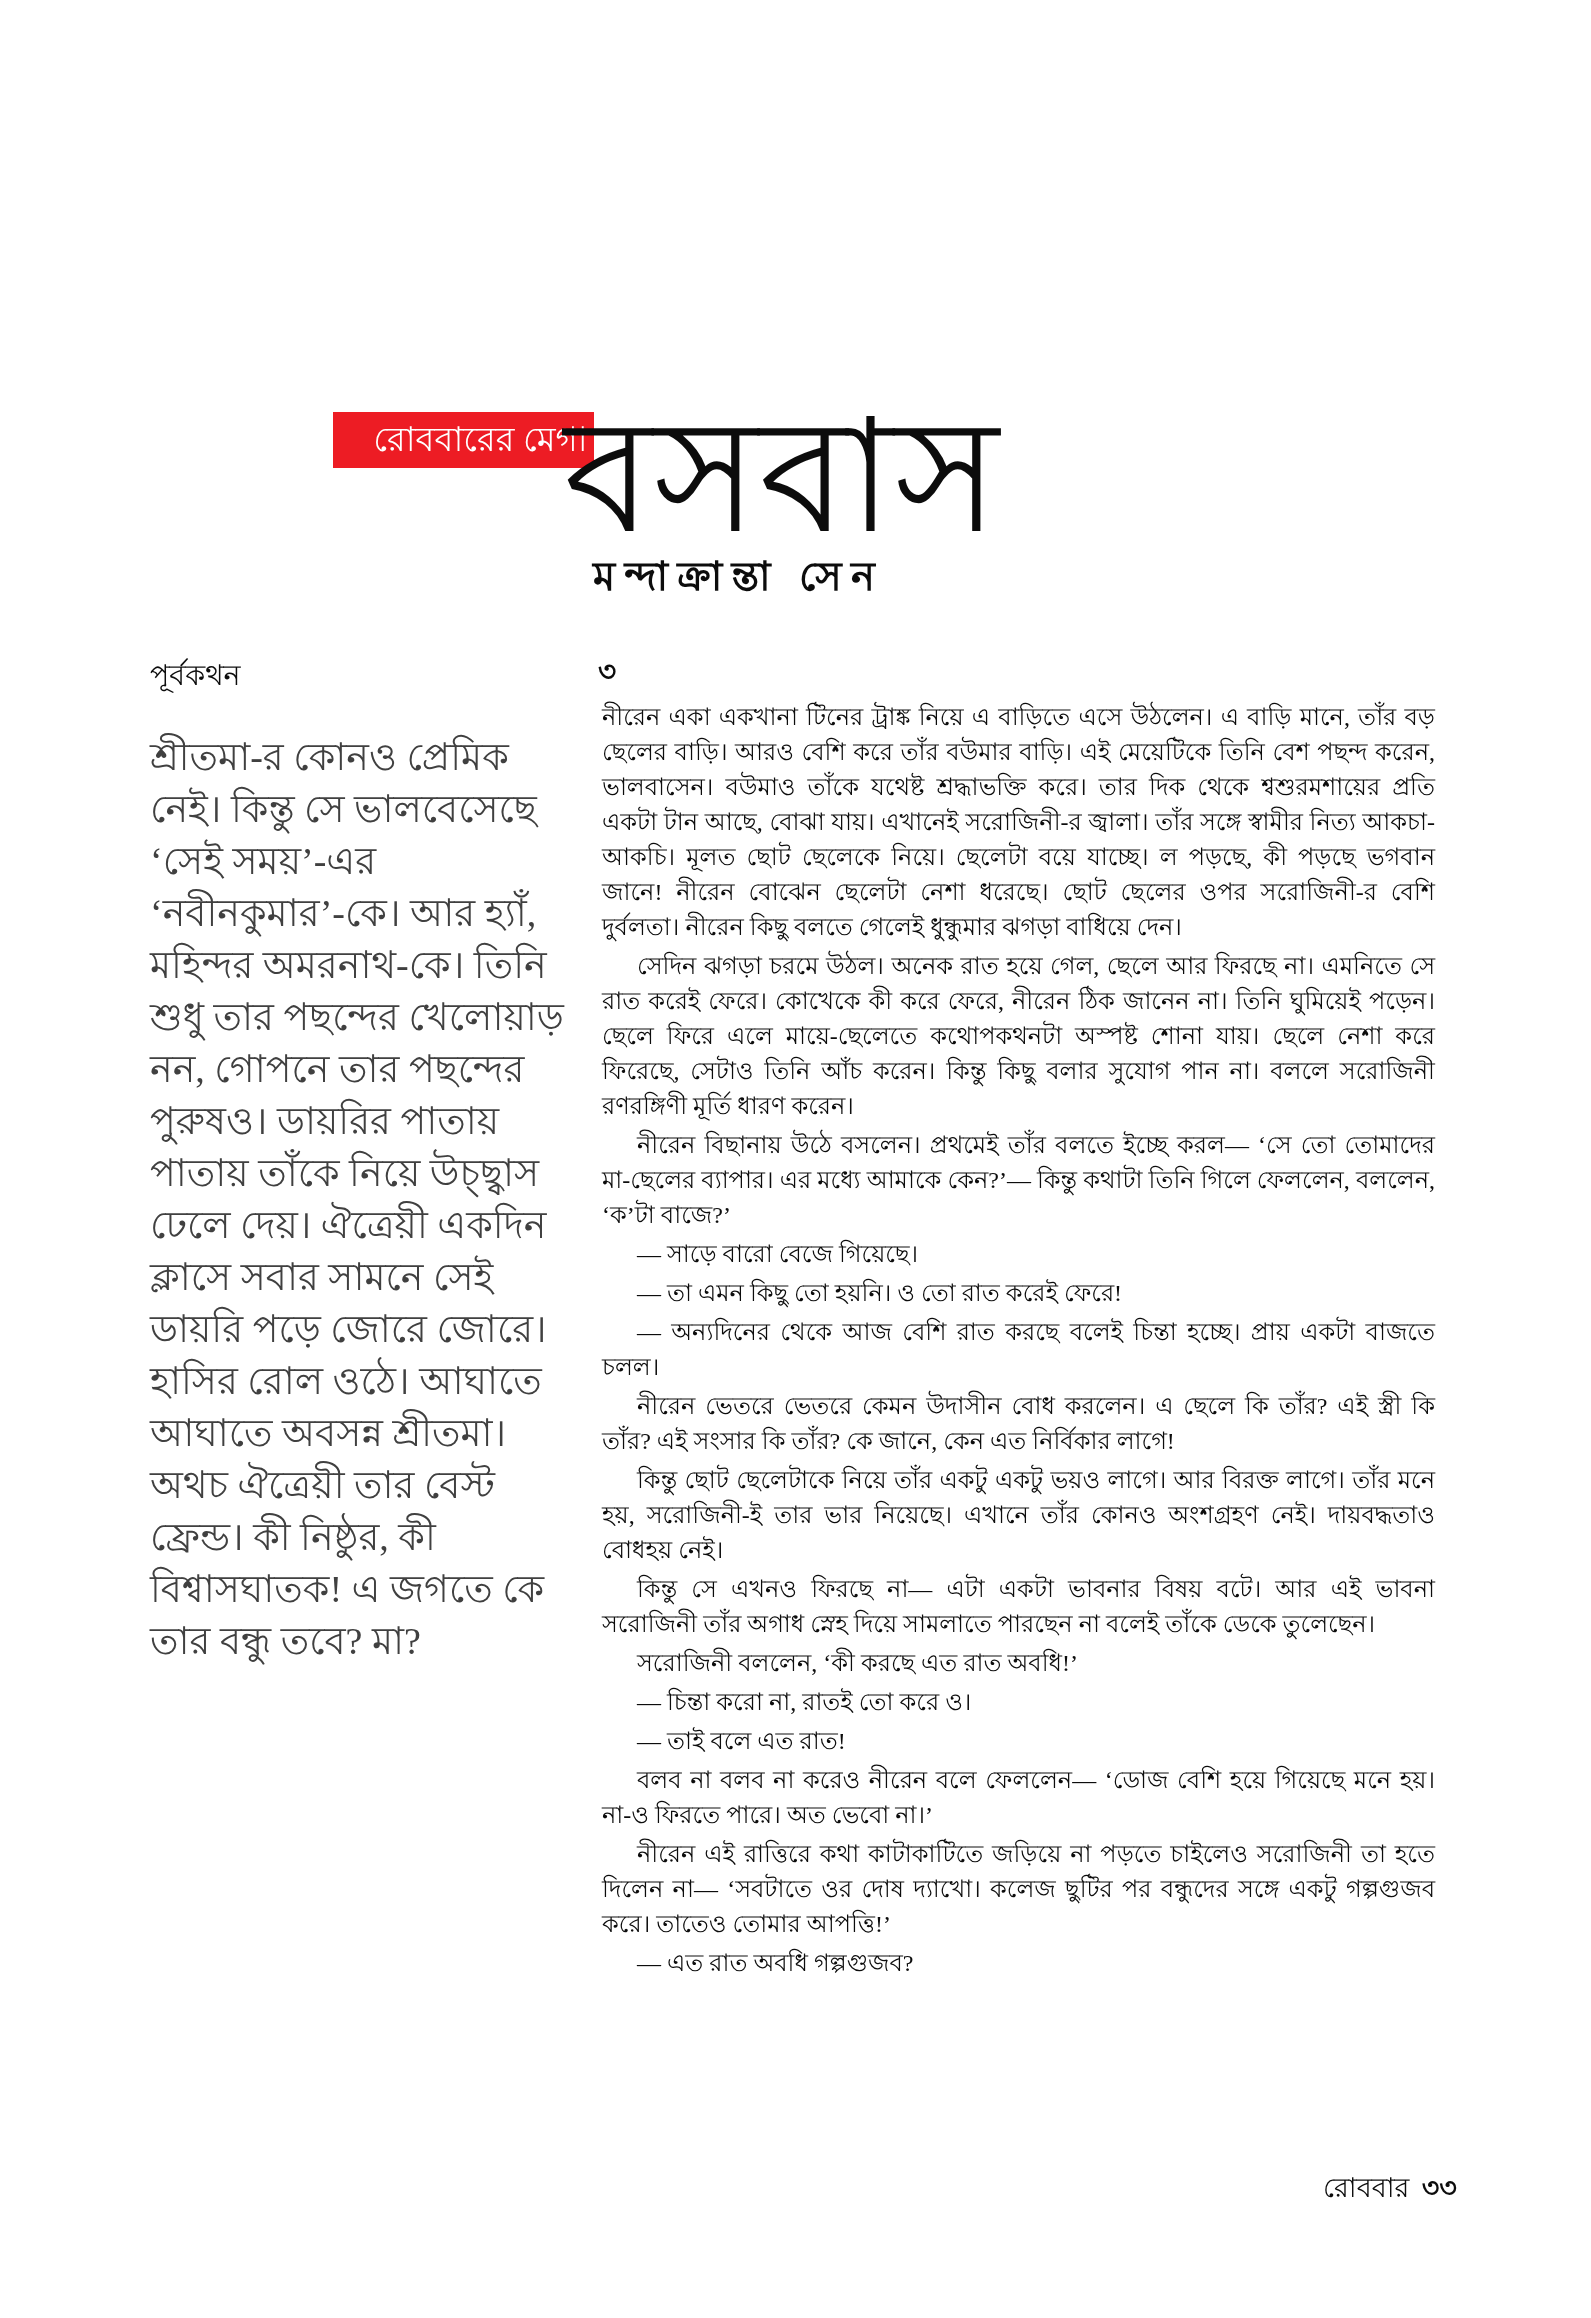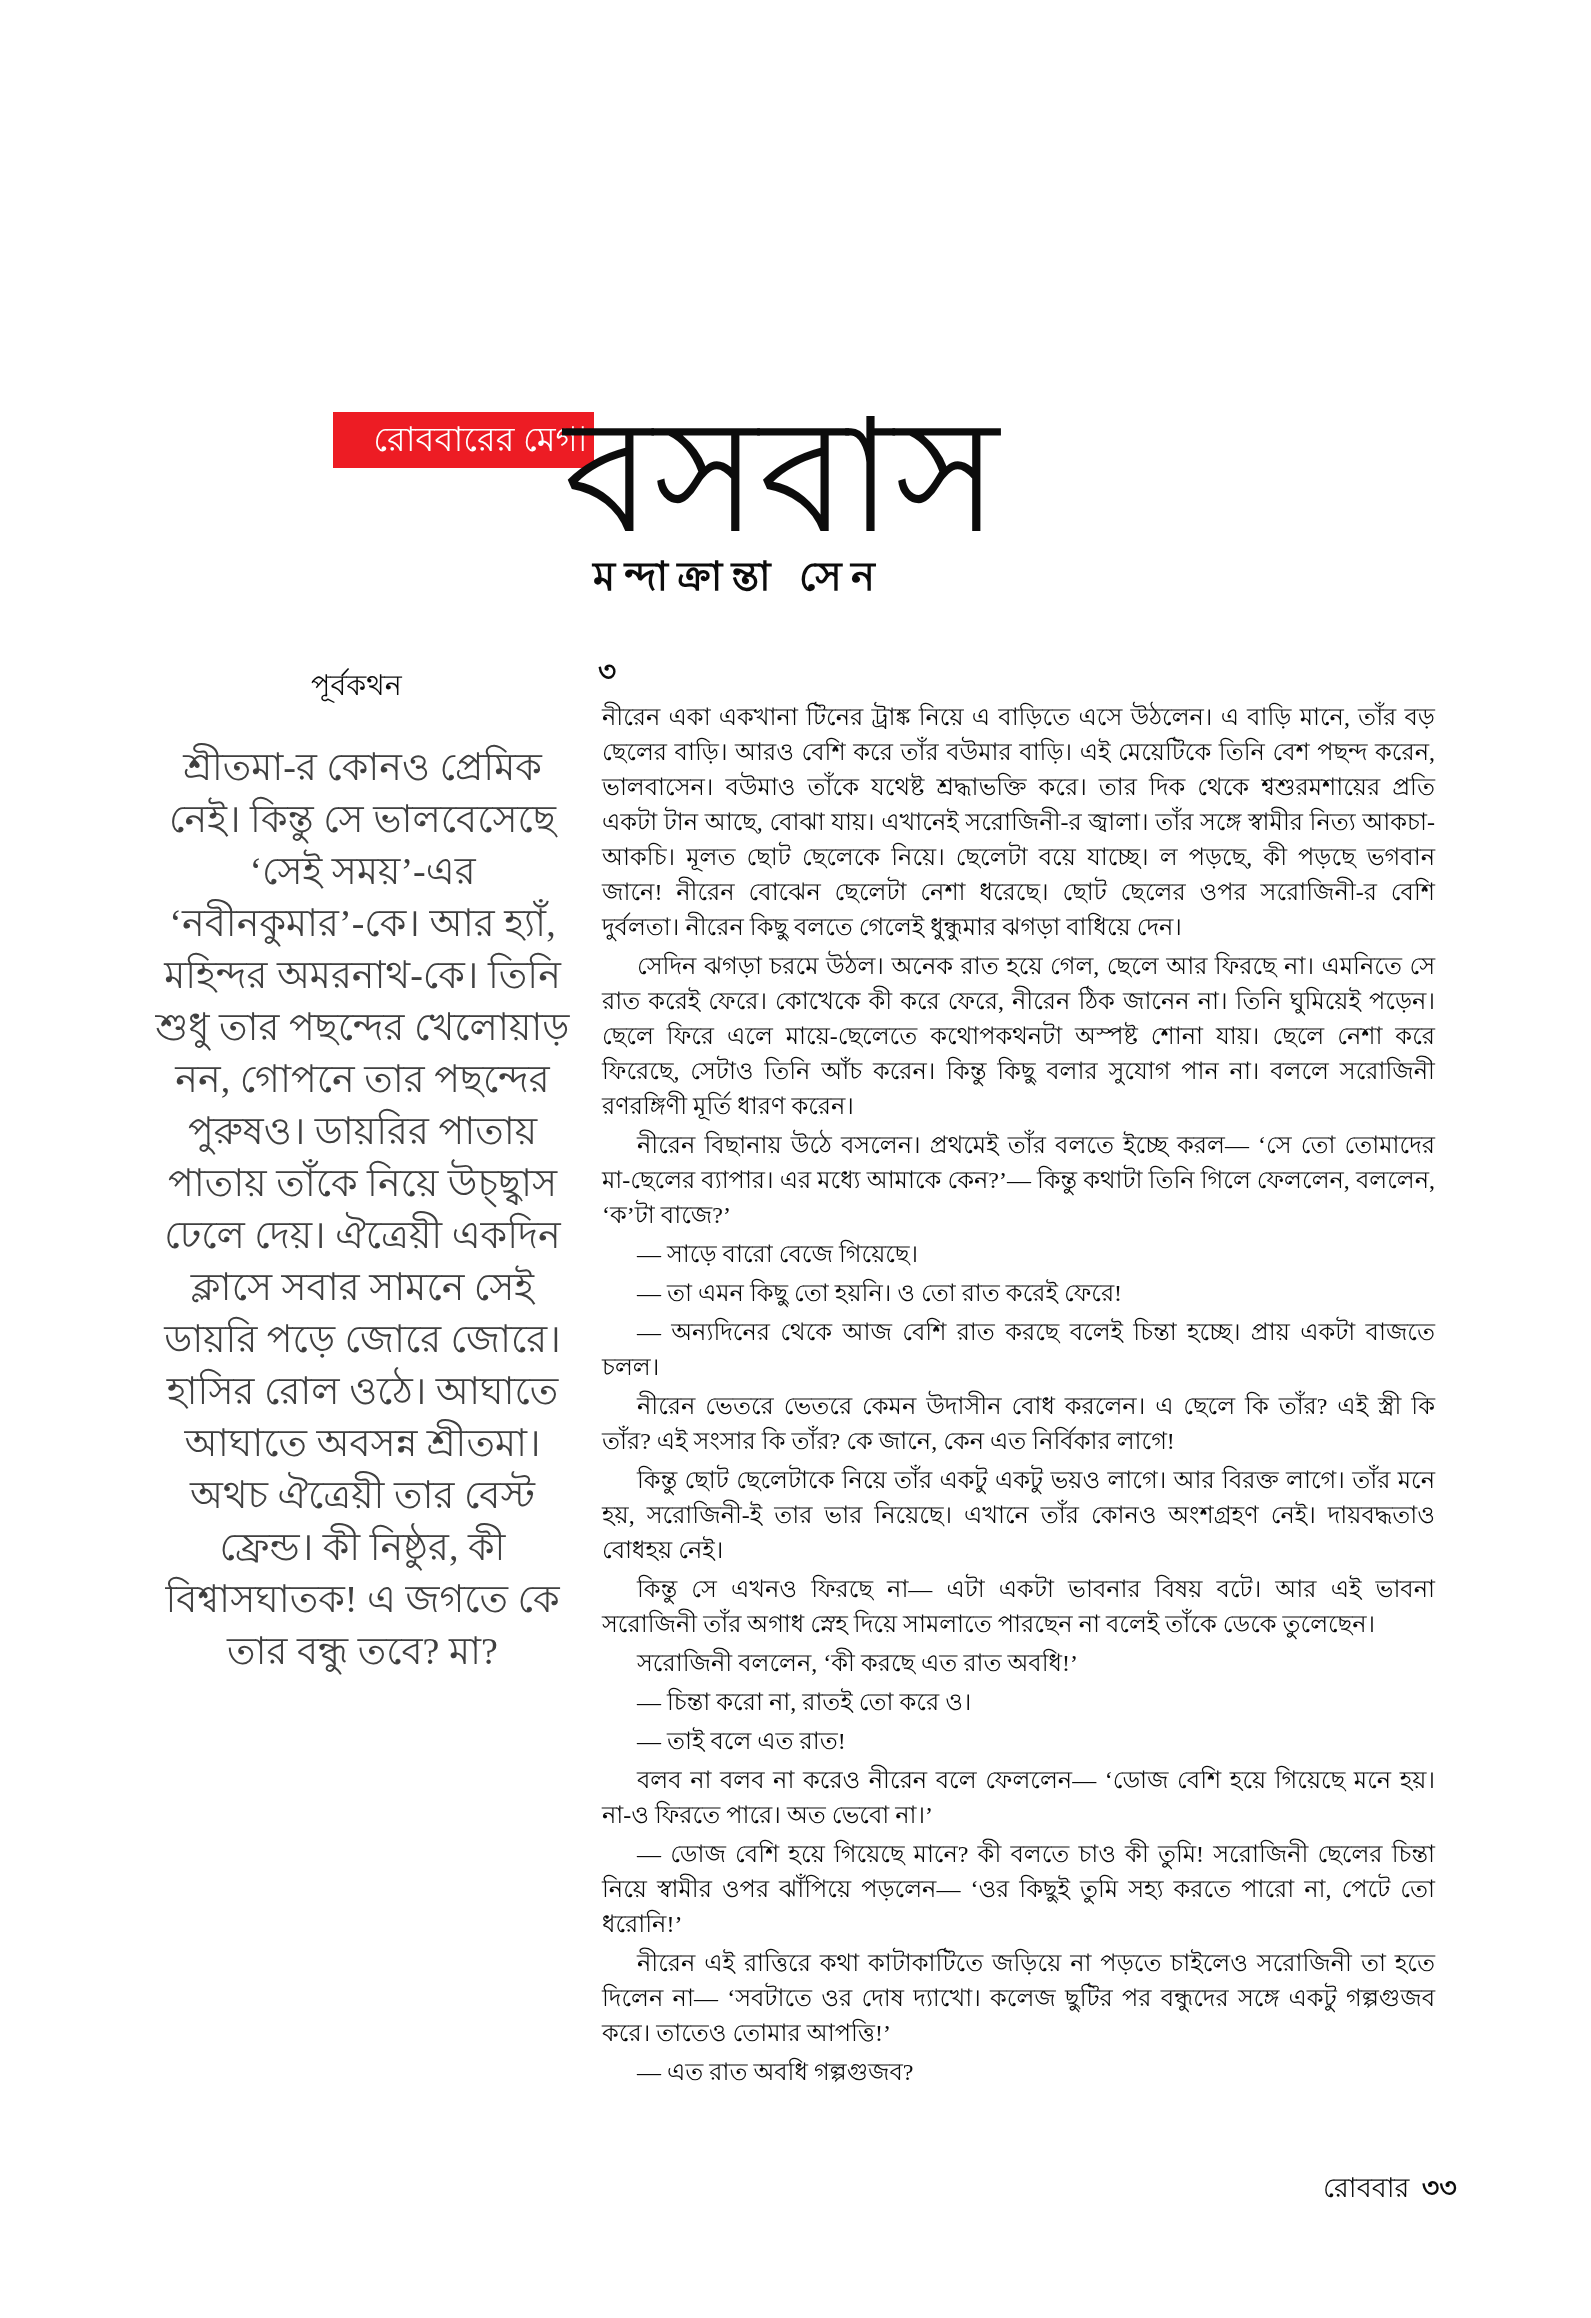--- a/index.html
+++ b/index.html
@@ -22,22 +22,21 @@
     font-size:158px;line-height:1.45;font-weight:normal;
     letter-spacing:1.5px;white-space:nowrap;
   }
   .author{
     position:absolute;left:593px;top:551px;
     font-size:40px;line-height:1.3;font-weight:bold;
     letter-spacing:9.2px;white-space:nowrap;
   }
   .sidebar{
     position:absolute;left:150px;top:656px;width:425px;
-    text-align:center;
-    margin-top:10px;
+    text-align:left;
   }
   .sidebar-heading{
     font-size:28.5px;line-height:1.4;padding-right:12.3px;
   }
   .pull-quote{
     margin-top:35px;
     font-size:38px;line-height:52px;
     color:#404040;
   }
   .body-col{
@@ -85,21 +84,20 @@
     <p class="para">— সাড়ে বারো বেজে গিয়েছে।</p>
     <p class="para">— তা এমন কিছু তো হয়নি। ও তো রাত করেই ফেরে!</p>
     <p class="para">— অন্যদিনের থেকে আজ বেশি রাত করছে বলেই চিন্তা হচ্ছে। প্রায় একটা বাজতে চলল।</p>
     <p class="para">নীরেন ভেতরে ভেতরে কেমন উদাসীন বোধ করলেন। এ ছেলে কি তাঁর? এই স্ত্রী কি তাঁর? এই সংসার কি তাঁর? কে জানে, কেন এত নির্বিকার লাগে!</p>
     <p class="para">কিন্তু ছোট ছেলেটাকে নিয়ে তাঁর একটু একটু ভয়ও লাগে। আর বিরক্ত লাগে। তাঁর মনে হয়, সরোজিনী-ই তার ভার নিয়েছে। এখানে তাঁর কোনও অংশগ্রহণ নেই। দায়বদ্ধতাও বোধহয় নেই।</p>
     <p class="para">কিন্তু সে এখনও ফিরছে না— এটা একটা ভাবনার বিষয় বটে। আর এই ভাবনা সরোজিনী তাঁর অগাধ স্নেহ দিয়ে সামলাতে পারছেন না বলেই তাঁকে ডেকে তুলেছেন।</p>
     <p class="para">সরোজিনী বললেন, ‘কী করছে এত রাত অবধি!’</p>
     <p class="para">— চিন্তা করো না, রাতই তো করে ও।</p>
     <p class="para">— তাই বলে এত রাত!</p>
     <p class="para">বলব না বলব না করেও নীরেন বলে ফেললেন— ‘ডোজ বেশি হয়ে গিয়েছে মনে হয়। না-ও ফিরতে পারে। অত ভেবো না।’</p>
-    <p class="para">— ডোজ বেশি হয়ে গিয়েছে মানে? কী বলতে চাও কী তুমি! সরোজিনী ছেলের চিন্তা নিয়ে স্বামীর ওপর ঝাঁপিয়ে পড়লেন— ‘ওর কিছুই তুমি সহ্য করতে পারো না, পেটে তো ধরোনি!’</p>
     <p class="para">নীরেন এই রাত্তিরে কথা কাটাকাটিতে জড়িয়ে না পড়তে চাইলেও সরোজিনী তা হতে দিলেন না— ‘সবটাতে ওর দোষ দ্যাখো। কলেজ ছুটির পর বন্ধুদের সঙ্গে একটু গল্পগুজব করে। তাতেও তোমার আপত্তি!’</p>
     <p class="para">— এত রাত অবধি গল্পগুজব?</p>
   </main>
 
   <footer class="footer">
     <span>রোববার</span><span class="page-no">৩৩</span>
   </footer>
 
 </div>
 

